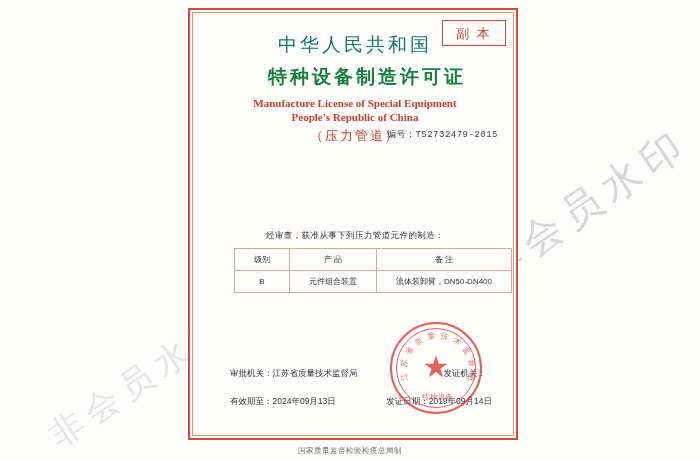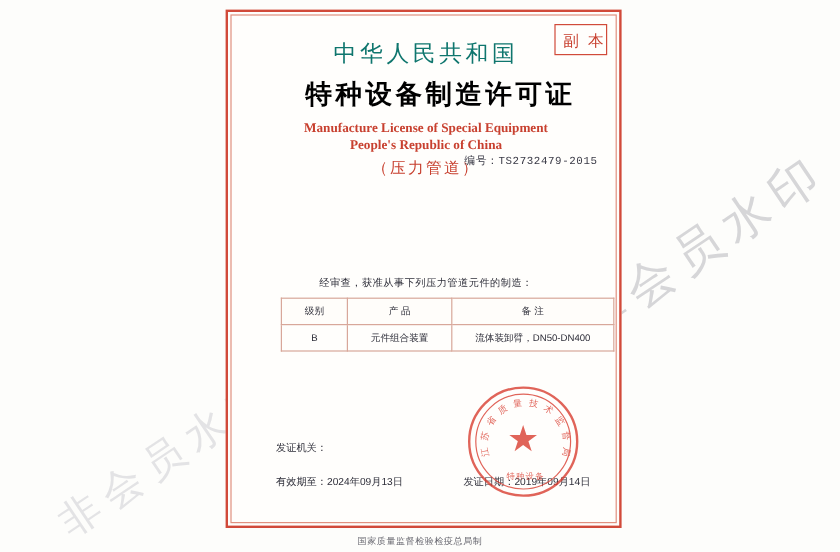--- a/index.html
+++ b/index.html
@@ -37,47 +37,47 @@
     top: 2px;
     right: 2px;
     bottom: 2px;
     border: 1px solid #e0907f;
     box-sizing: border-box;
   }
   .copy-box {
     position: absolute;
     right: 10px;
     top: 10px;
-    width: 44px;
+    width: 64px;
     height: 26px;
     border: 1.5px solid #d14a3a;
     color: #c8402f;
     font-size: 13px;
     line-height: 26px;
-    text-align: right;
+    text-align: center;
     letter-spacing: 2px;
     box-sizing: border-box;
   }
   .title-block {
     position: absolute;
     left: 0;
     top: 22px;
     width: 330px;
     text-align: center;
   }
   .title-cn1 {
     color: #0f766e;
     font-size: 19px;
     letter-spacing: 3px;
     font-family: "DejaVu Serif", serif;
     font-weight: normal;
   }
   .title-cn2 {
-    color: #000000;
-    font-size: 22px;
+    color: #15803d;
+    font-size: 19px;
     letter-spacing: 3px;
     margin-top: 6px;
     font-family: "DejaVu Serif", serif;
     font-weight: bold;
     padding-left: 24px;
   }
   .title-en1 {
     color: #c8402f;
     font-size: 11px;
     margin-top: 7px;
@@ -322,20 +322,23 @@
         <tr>
           <td>B</td>
           <td class="wide">元件组合装置</td>
           <td class="wide">流体装卸臂，DN50-DN400</td>
         </tr>
       </tbody>
     </table>
 
     <div class="footer-row">
       <div>
+        <span>审批机关：</span><span>江苏省质量技术监督局</span>
+      </div>
+      <div>
         <span>发证机关：</span><span></span>
       </div>
     </div>
 
     <div class="footer-row2">
       <div>
         <span>有效期至：</span><span>2024年09月13日</span>
       </div>
       <div>
         <span>发证日期：</span><span>2019年09月14日</span>

